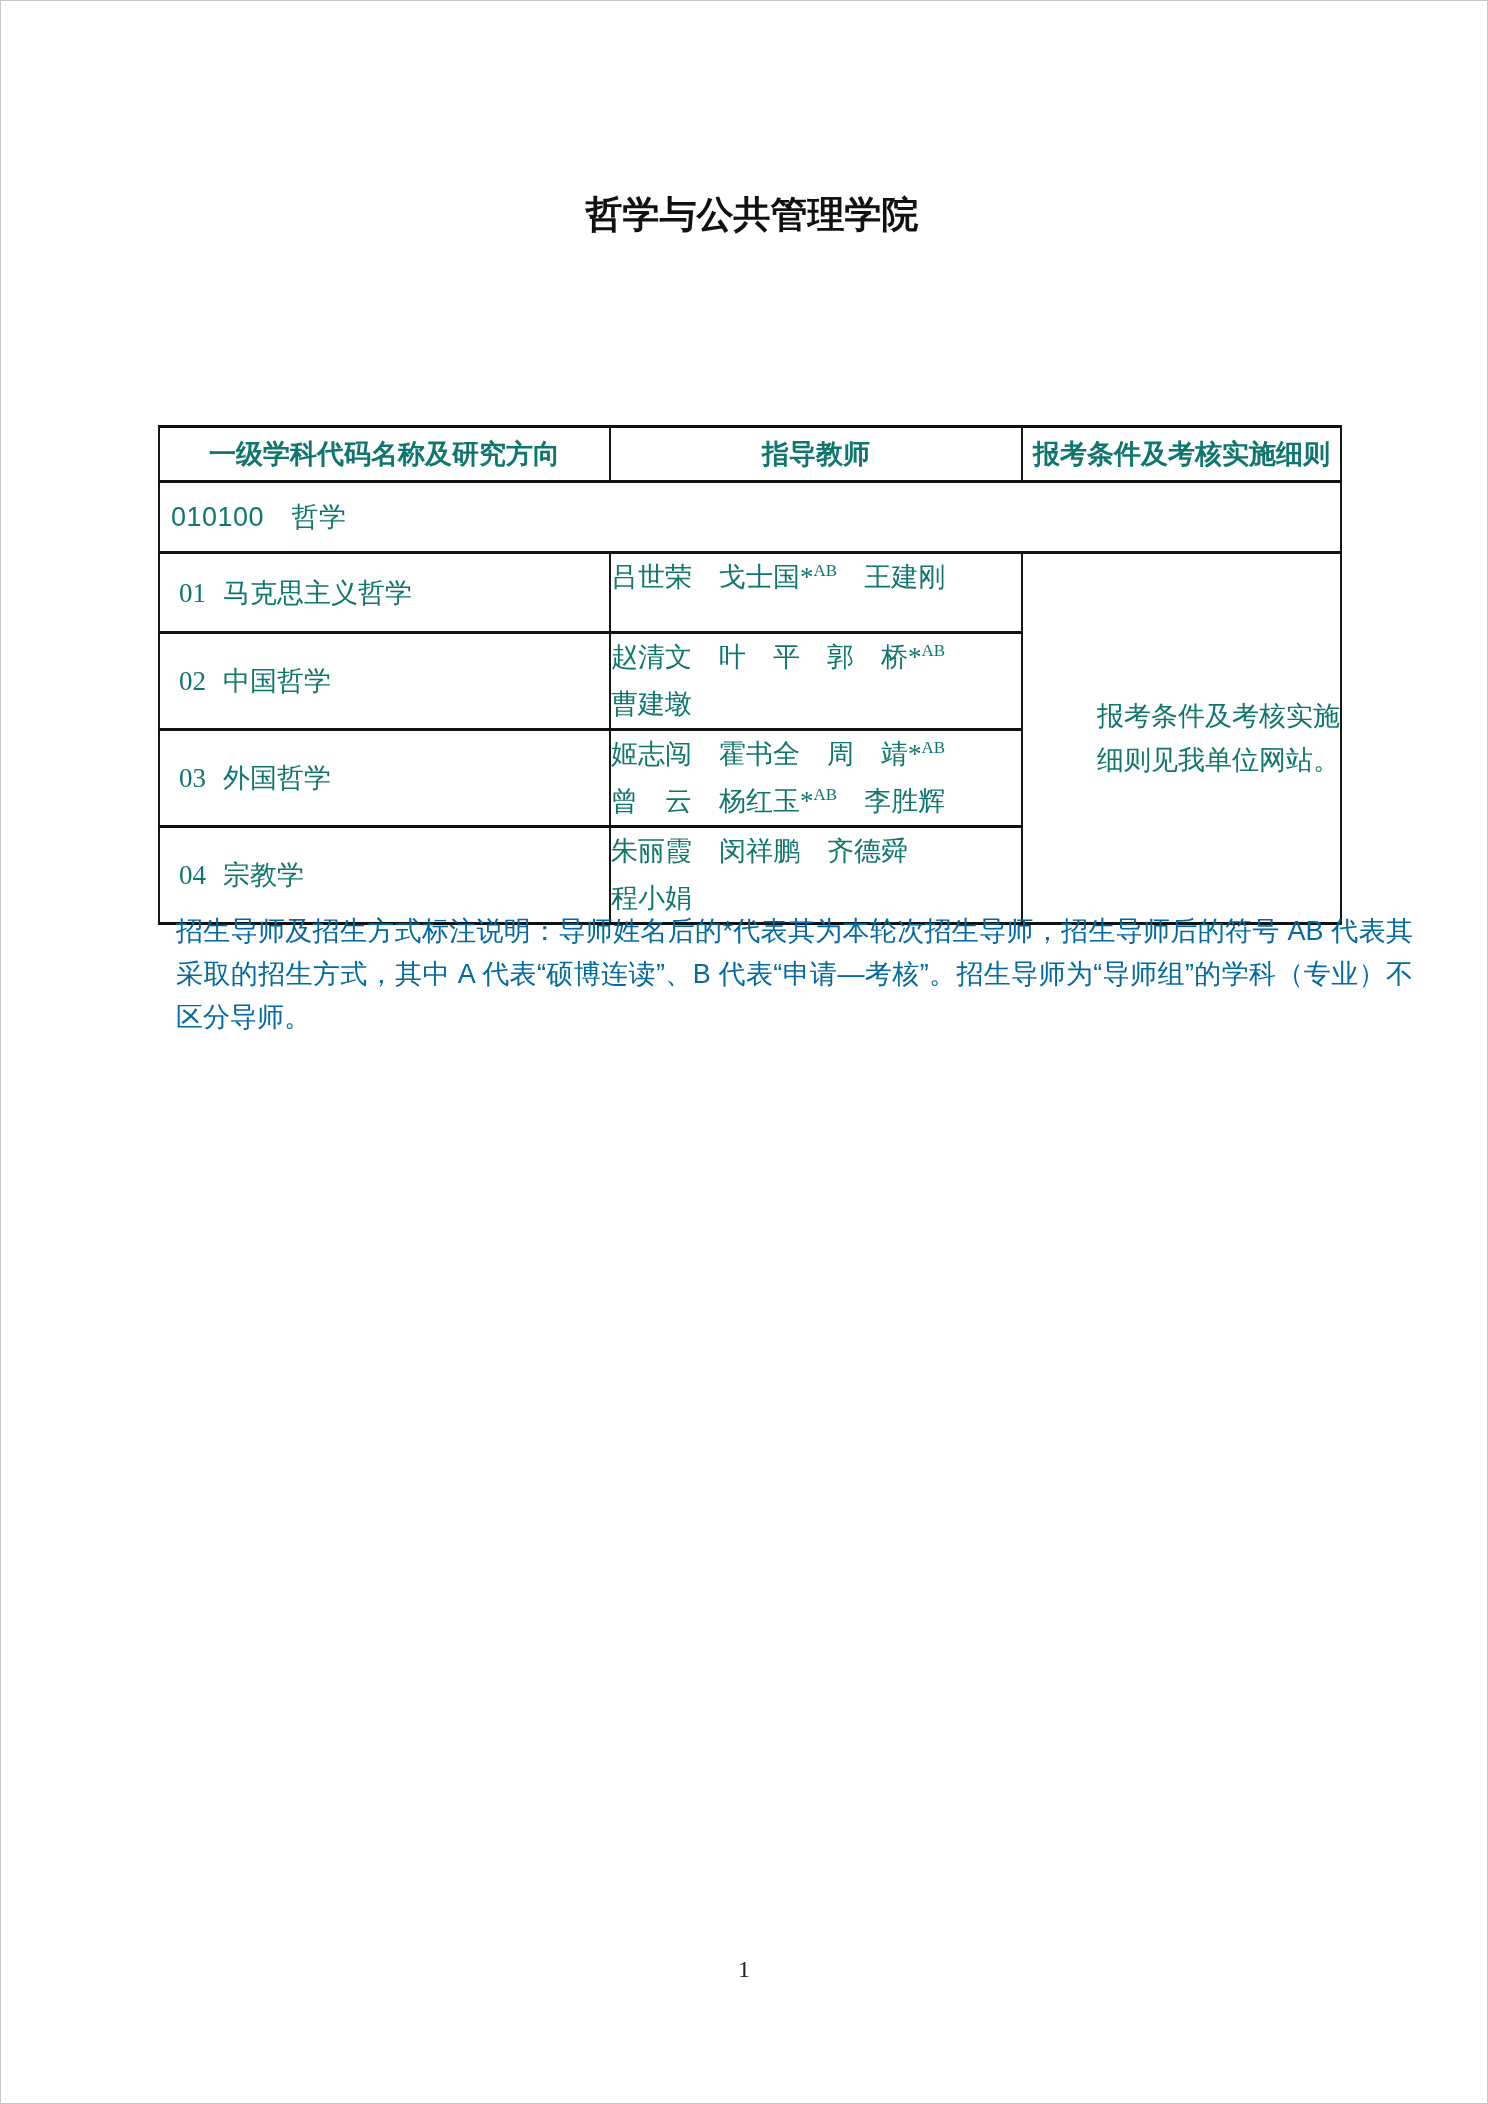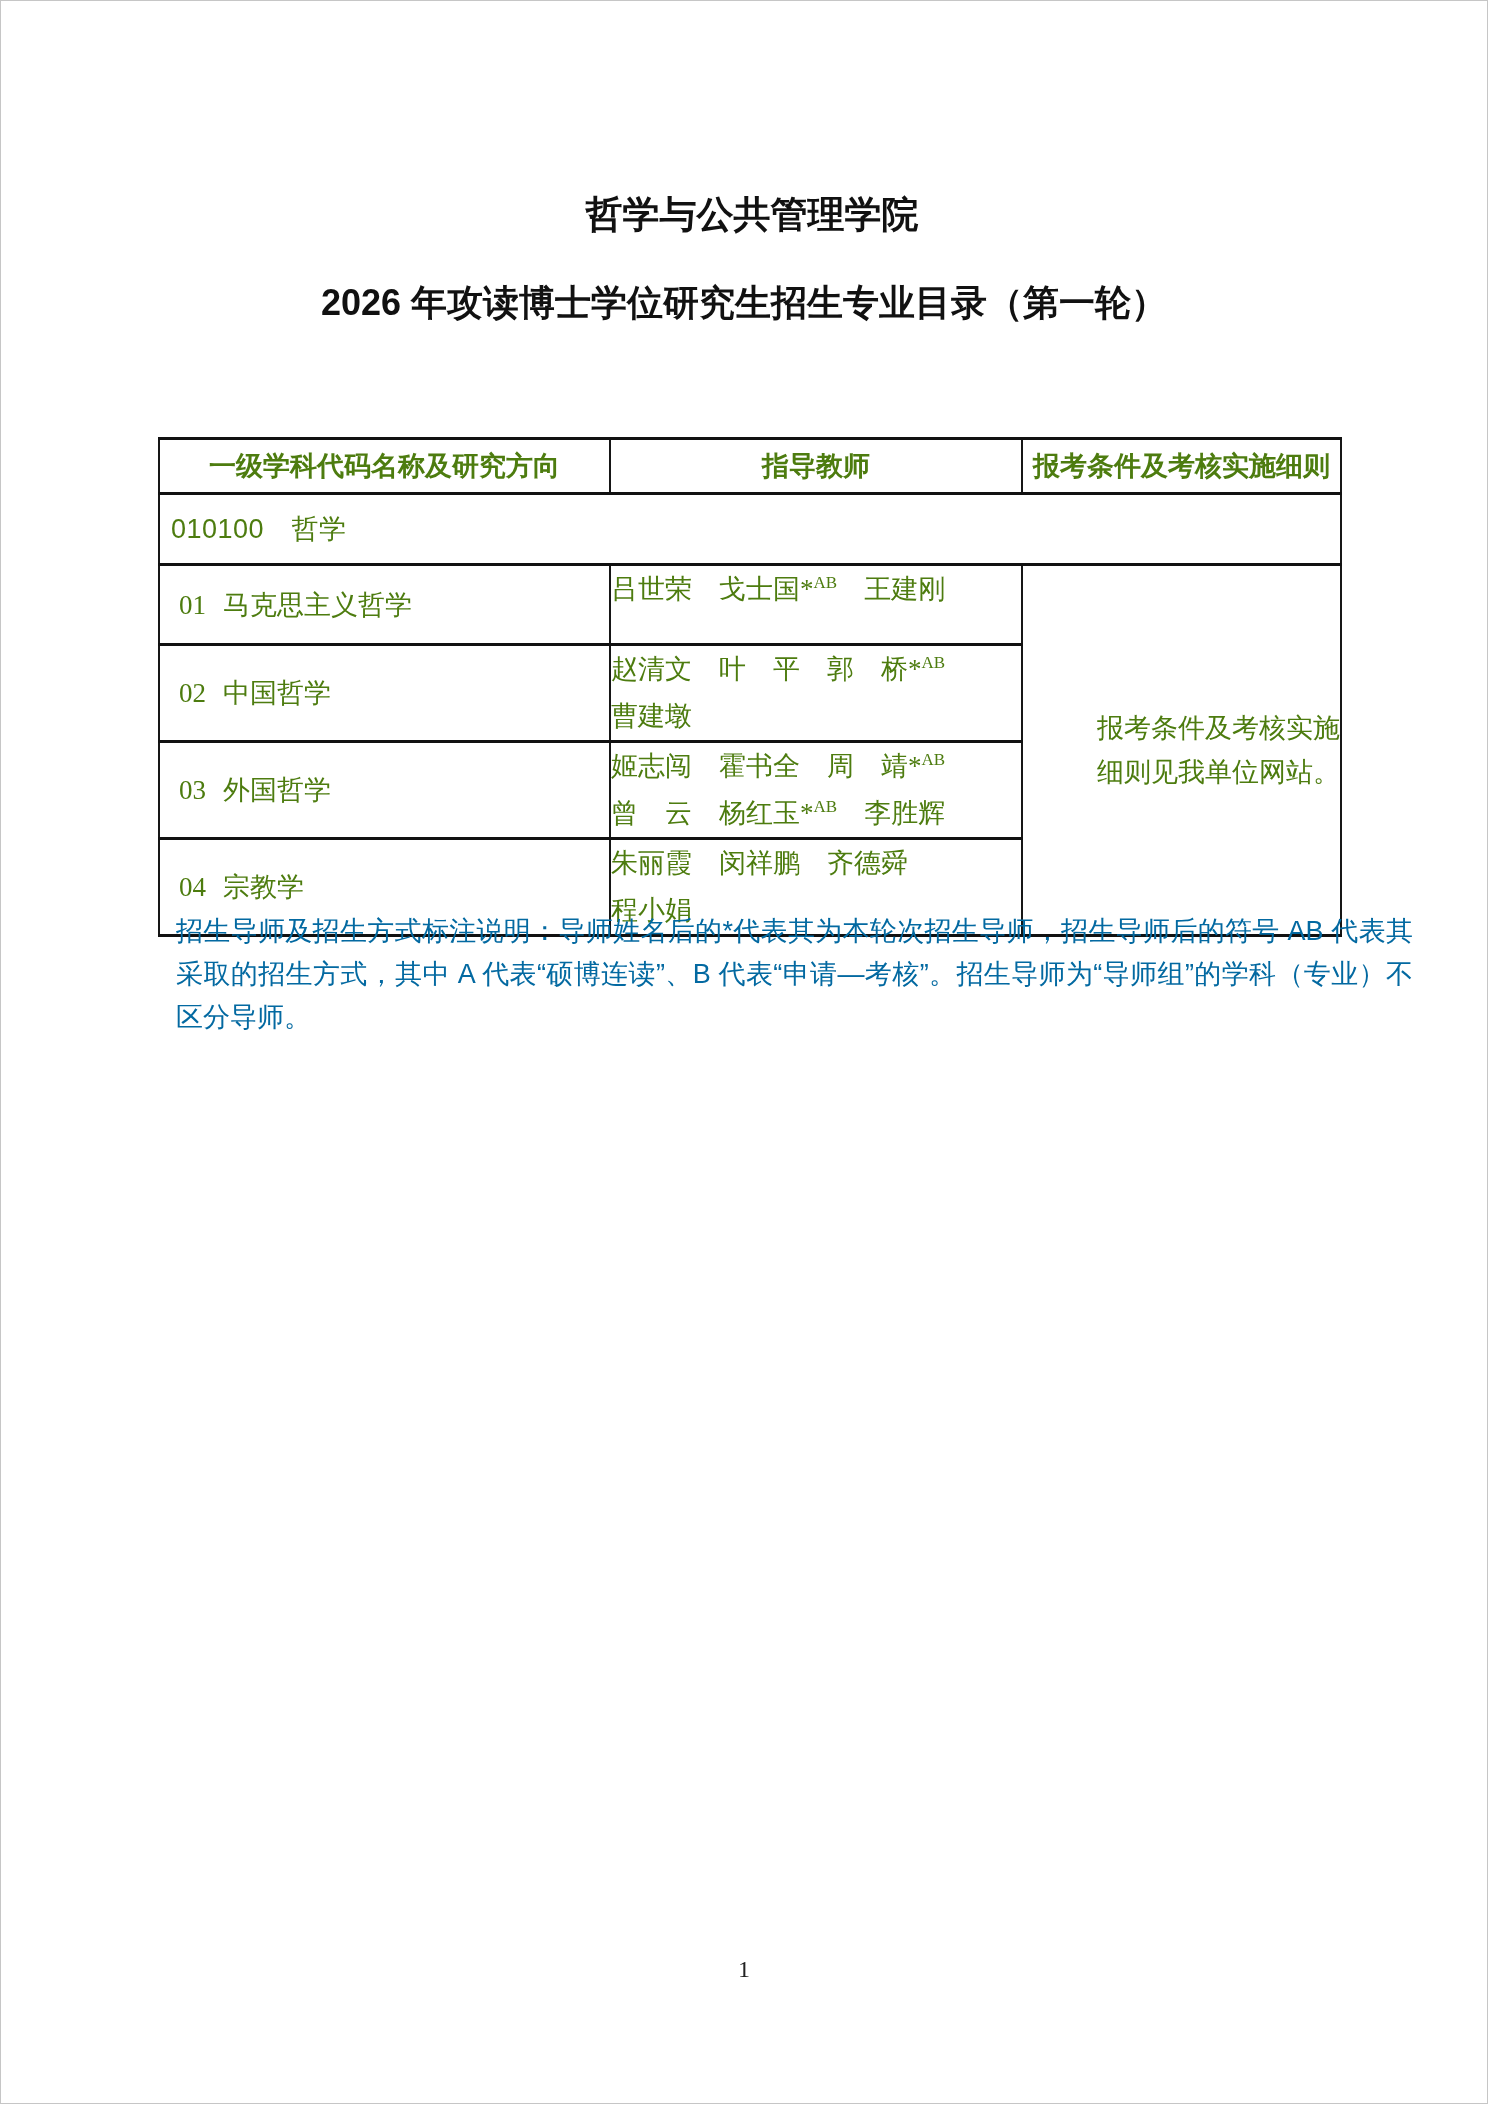--- a/index.html
+++ b/index.html
@@ -36,26 +36,26 @@
     text-align: center;
     font-family: "Liberation Sans", sans-serif;
     font-weight: 700;
     font-size: 36px;
     line-height: 42px;
     color: #111;
   }
   table.catalog {
     position: absolute;
     left: 157px;
-    top: 436px;
+    top: 424px;
     width: 1182px;
     border-collapse: collapse;
     table-layout: fixed;
     font-size: 27px;
-    color: #4d7c0f;
+    color: #0f766e;
     border-radius: 19px;
   }
   table.catalog col.c1 { width: 451px; }
   table.catalog col.c2 { width: 412px; }
   table.catalog col.c3 { width: 319px; }
   table.catalog th, table.catalog td {
     border-left: 2px solid #161616;
     border-right: 2px solid #161616;
     border-top: 3px solid #111;
     border-bottom: 3px solid #111;
@@ -134,21 +134,20 @@
     font-size: 24px;
     color: #222;
   }
 </style>
 </head>
 <body>
 
 <div class="page">
 
   <h1 class="title">哲学与公共管理学院</h1>
-  <h2 class="subtitle">2026 年攻读博士学位研究生招生专业目录（第一轮）</h2>
 
   <table class="catalog">
     <colgroup>
       <col class="c1">
         <col class="c2">
         <col class="c3">
     </colgroup>
     <thead>
       <tr>
         <th>一级学科代码名称及研究方向</th>

